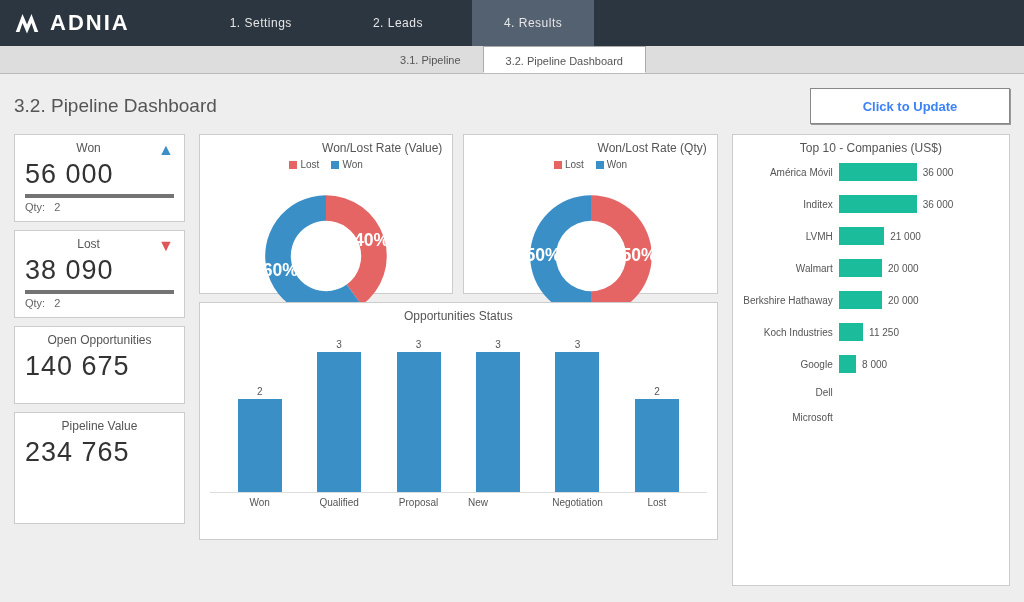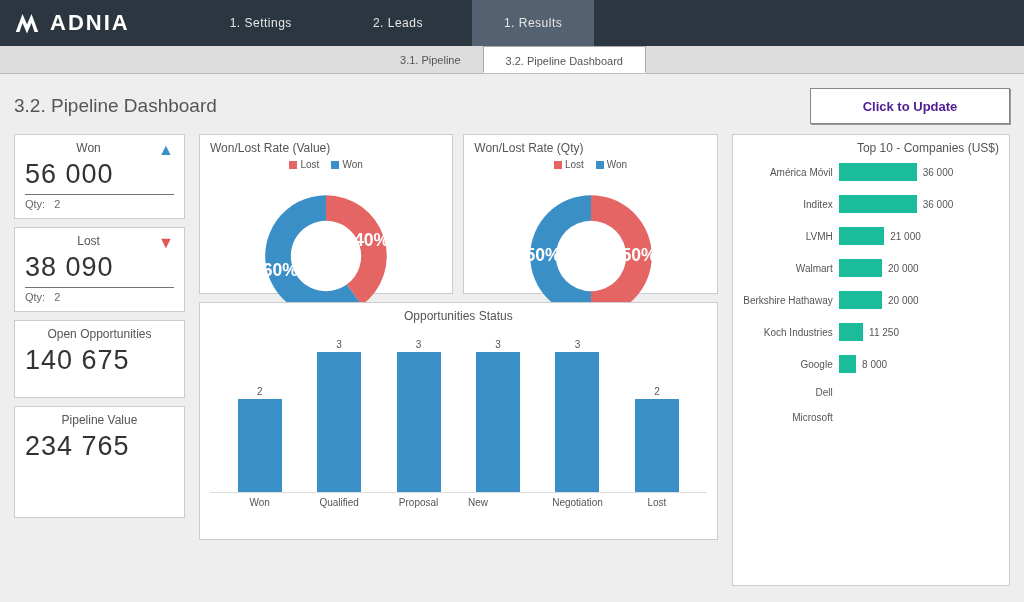--- a/index.html
+++ b/index.html
@@ -81,21 +81,21 @@
   .page-title {
     font-size: 19px;
     color: #555;
     font-weight: 400;
   }
   .update-btn {
     width: 200px;
     height: 36px;
     background: #fff;
     border: 1px solid #888;
-    color: #4c1d95;
+    color: #3b82f6;
     font-size: 13px;
     font-weight: 600;
     cursor: pointer;
     box-shadow: 1px 1px 0 #999;
   }
 
   
   .grid {
     display: flex;
     gap: 14px;
@@ -106,28 +106,28 @@
 
   .card {
     background: #fff;
     border: 1px solid #ccc;
     padding: 6px 10px 8px 10px;
   }
 
   
   .kpi .kpi-title { text-align:center; font-size:12px; color:#555; margin-bottom:4px; }
   .kpi .kpi-value { font-size:27px; color:#333; font-weight:400; letter-spacing:1px; }
-  .kpi .kpi-sub   { font-size:11px; color:#666; margin-top:4px; border-top:1px solid #737373; padding-top:3px;}
+  .kpi .kpi-sub   { font-size:11px; color:#666; margin-top:4px; border-top:4px solid #737373; padding-top:3px;}
   .kpi-wrap { display:flex; align-items:flex-start; gap:6px;}
   .arrow-up   { color:#3a8fc7; font-size:16px; margin-left:auto;}
   .arrow-down { color:#e05555; font-size:16px; margin-left:auto;}
 
   
   .donuts-row { display:flex; gap:10px; }
-  .donut-card { flex:1; height:160px; text-align:left;}
+  .donut-card { flex:1; height:160px; text-align:right;}
   .chart-title { font-size:12px; color:#555; margin-bottom:4px;}
   .legend { font-size:10px; color:#555; display:flex; justify-content:center; gap:12px; margin-bottom:6px;}
   .legend .sw { display:inline-block; width:8px; height:8px; margin-right:3px; vertical-align:middle;}
   .sw.red  { background:#e56565;}
   .sw.blue { background:#3a8fc7;}
 
   .donut-svg { width:160px; height:160px; margin:0 auto; display:block;}
   .donut-label { font-size:11px; fill:#fff; font-weight:600;}
 
   
@@ -153,21 +153,21 @@
 <div class="topbar">
   <div class="logo">
     <svg viewBox="0 0 40 40">
       <path d="M5 32 L14 8 L20 22 L26 8 L35 32 L30 32 L26 20 L20 34 L14 20 L10 32 Z" fill="#fff"></path>
     </svg>
     <span>ADNIA</span>
   </div>
   <div class="navtabs">
     <div class="navtab">1. Settings</div>
     <div class="navtab">2. Leads</div>
-    <div class="navtab active">1. Results</div>
+    <div class="navtab active">4. Results</div>
   </div>
 </div>
 
 <div class="subtabs">
   <div class="subtab">3.1. Pipeline</div>
   <div class="subtab active">3.2. Pipeline Dashboard</div>
 </div>
 
 <div class="page">
   <div class="page-header">
@@ -287,21 +287,21 @@
             <div class="bar-label" style="width: 60px; text-align: center;">Proposal</div>
             <div class="bar-label" style="width: 60px; text-align: left;">New</div>
             <div class="bar-label" style="width: 60px; text-align: center;">Negotiation</div>
             <div class="bar-label" style="width: 60px; text-align: center;">Lost</div>
           </div>
       </div>
     </div>
 
     <div class="col-right">
       <div class="card hb-card">
-        <div class="chart-title" style="text-align:right">Top 10 - Companies (US$)</div>
+        <div class="chart-title" style="text-align:center">Top 10 - Companies (US$)</div>
         <div class="hb-list" id="hb-list">
             <div class="hb-row">
               <div class="name">América Móvil</div>
               <div class="bar-track">
                 <div class="hb-bar" style="width: 78px;"></div>
                 <div class="val">36 000</div>
               </div>
             </div>
             <div class="hb-row">
               <div class="name">Inditex</div>

